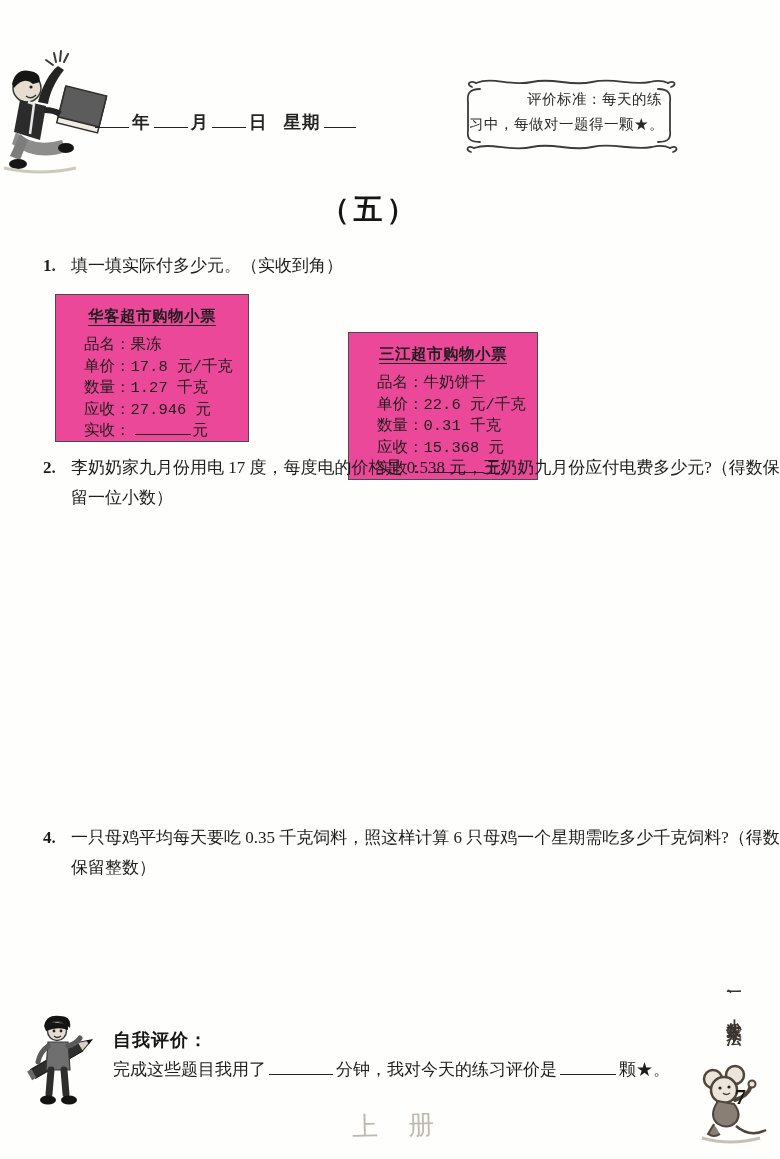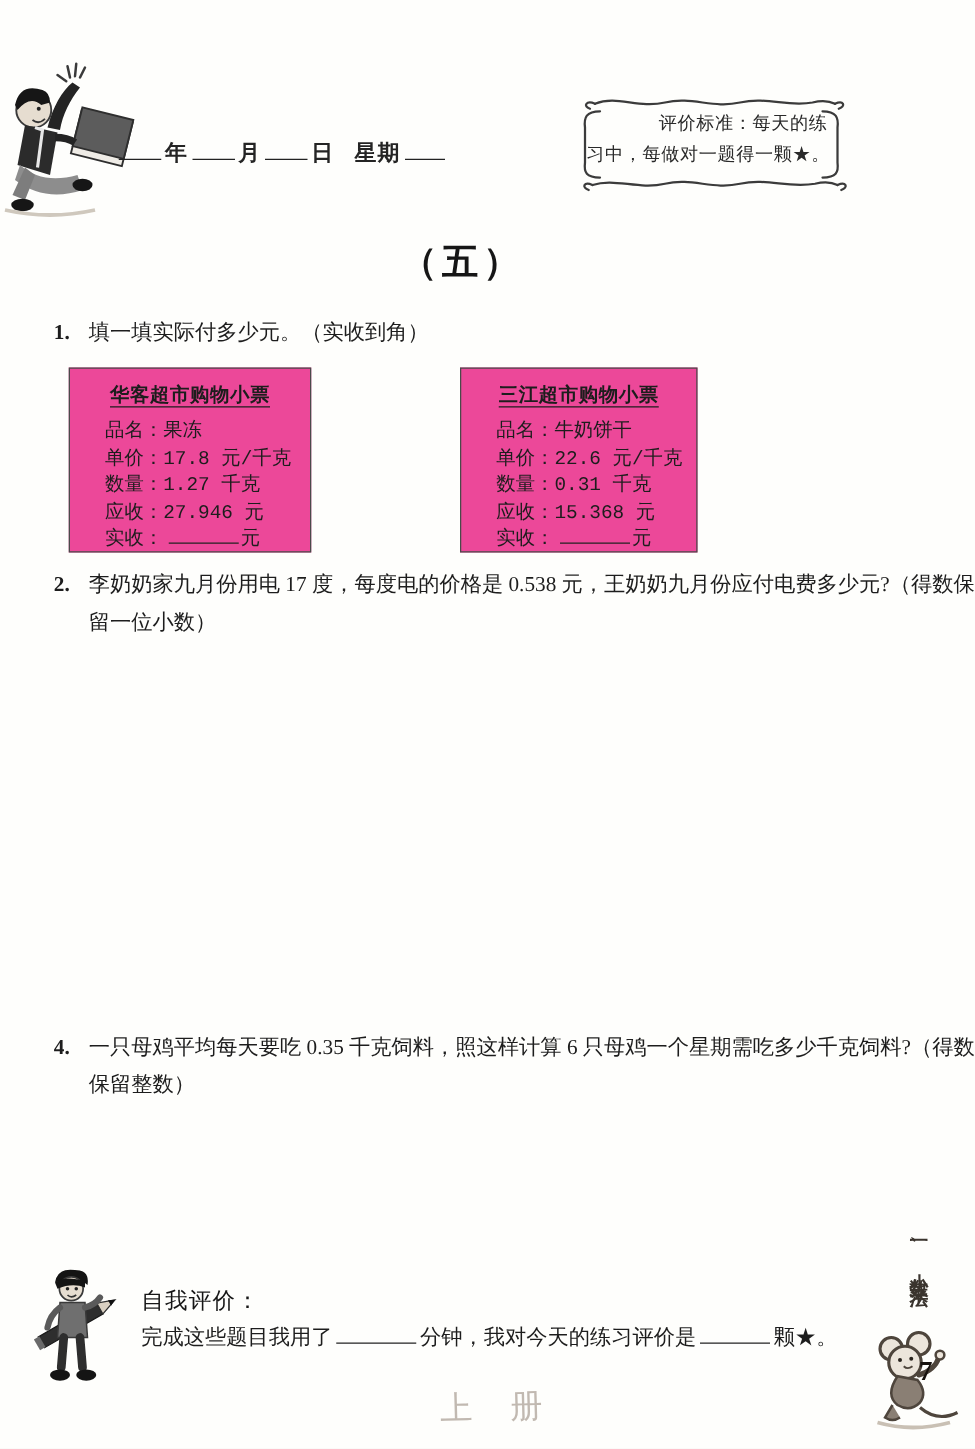--- a/index.html
+++ b/index.html
@@ -63,36 +63,36 @@
   .q3{top:638px;}
   .q4{top:823px;}
 
   
   .receipt{
     top:294px;height:146px;
     border:1.6px solid #4a4a4a;background:#ec4899;
     font-size:15.5px;color:#1d1d1d;
   }
   .receipt-left{left:55px;width:192px;}
-  .receipt-right{left:368px;width:188px;}
+  .receipt-right{left:348px;width:188px;margin-top:38px;}
   .receipt-title{
     margin-top:11px;text-align:center;
     font-weight:700;font-size:15.5px;
     text-decoration:underline;
     text-underline-offset:4px;
     letter-spacing:.5px;
   }
   .receipt-rows{margin:8px 0 0 28px;line-height:21.5px;font-family:Liberation Mono, monospace;}
   .receipt-row{white-space:nowrap;}
   .b-paid{width:56px;margin:0 2px 0 4px;}
 
   
   .se-heading{
     left:113px;top:1028px;
-    font-size:18px;font-weight:400;color:#161616;letter-spacing:1px;
+    font-size:18px;font-weight:700;color:#161616;letter-spacing:1px;
   }
   .se-line{
     left:113px;top:1058px;
     font-size:17px;color:#1d1d1d;white-space:nowrap;
   }
   .b-min{width:64px;}
   .b-star{width:56px;}
 
   
   .side-label{

